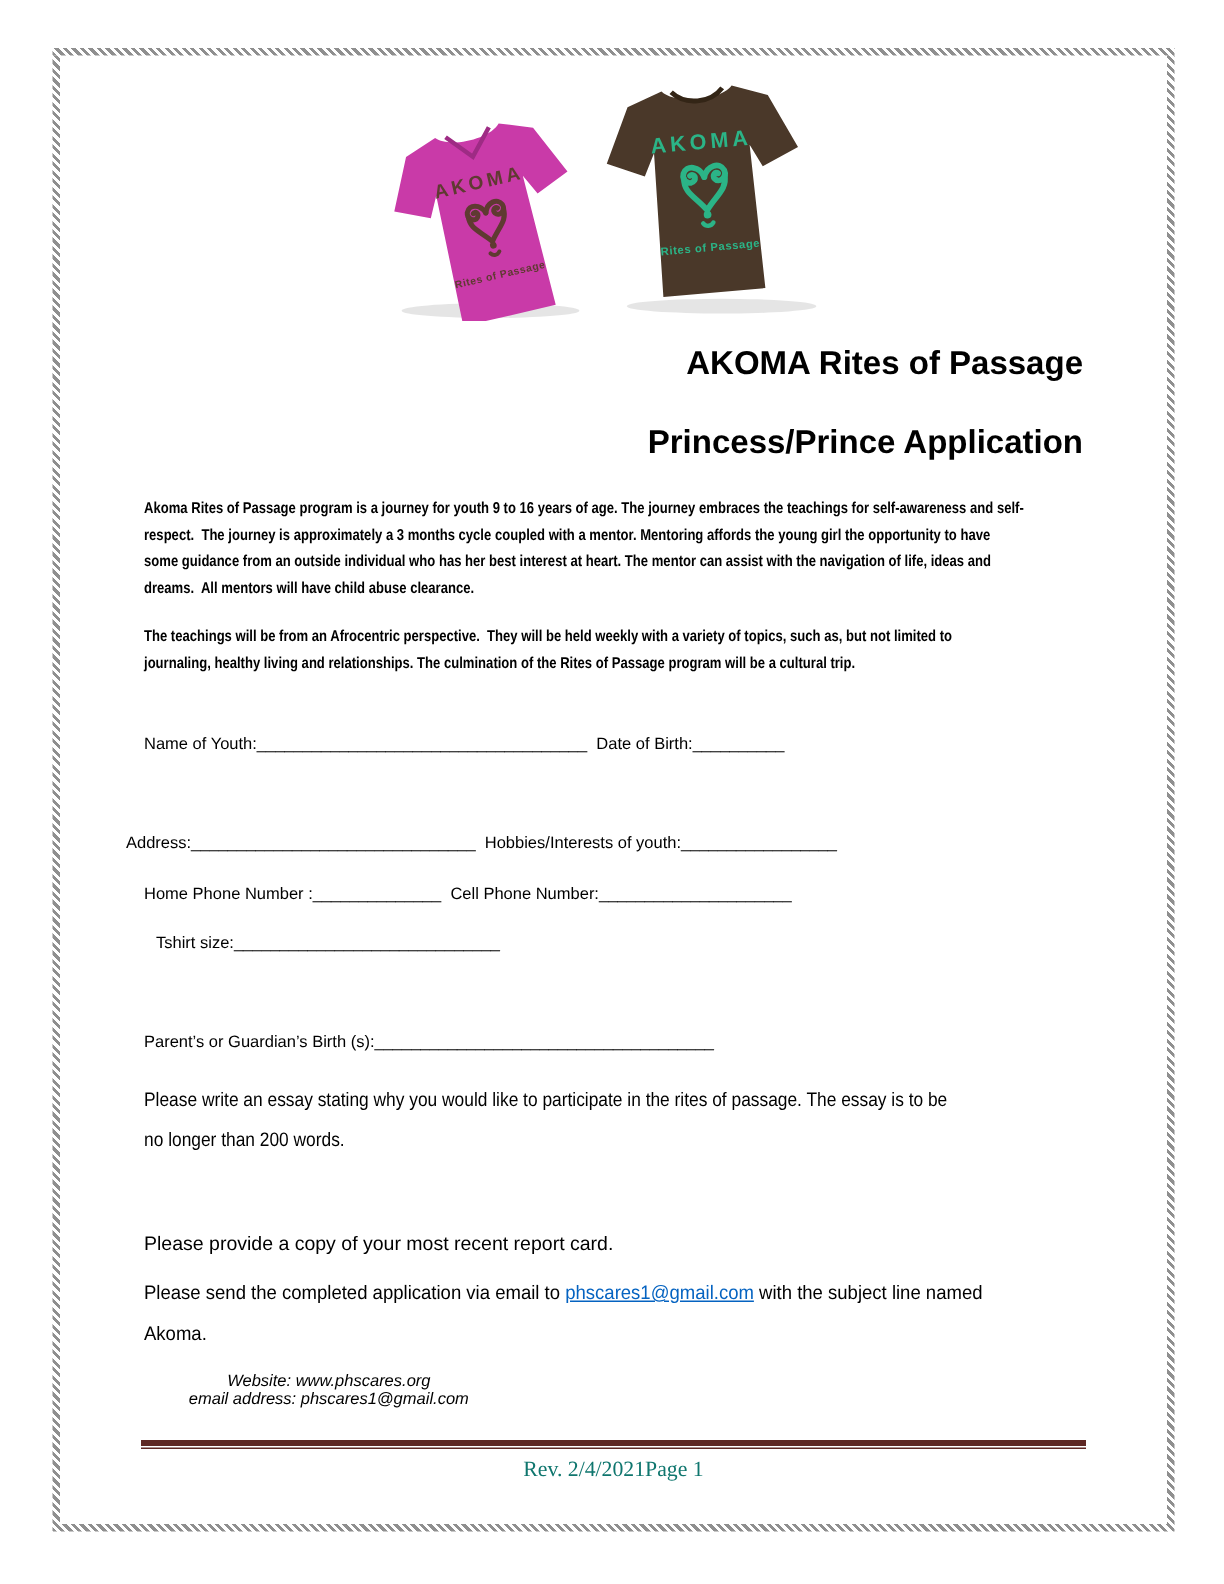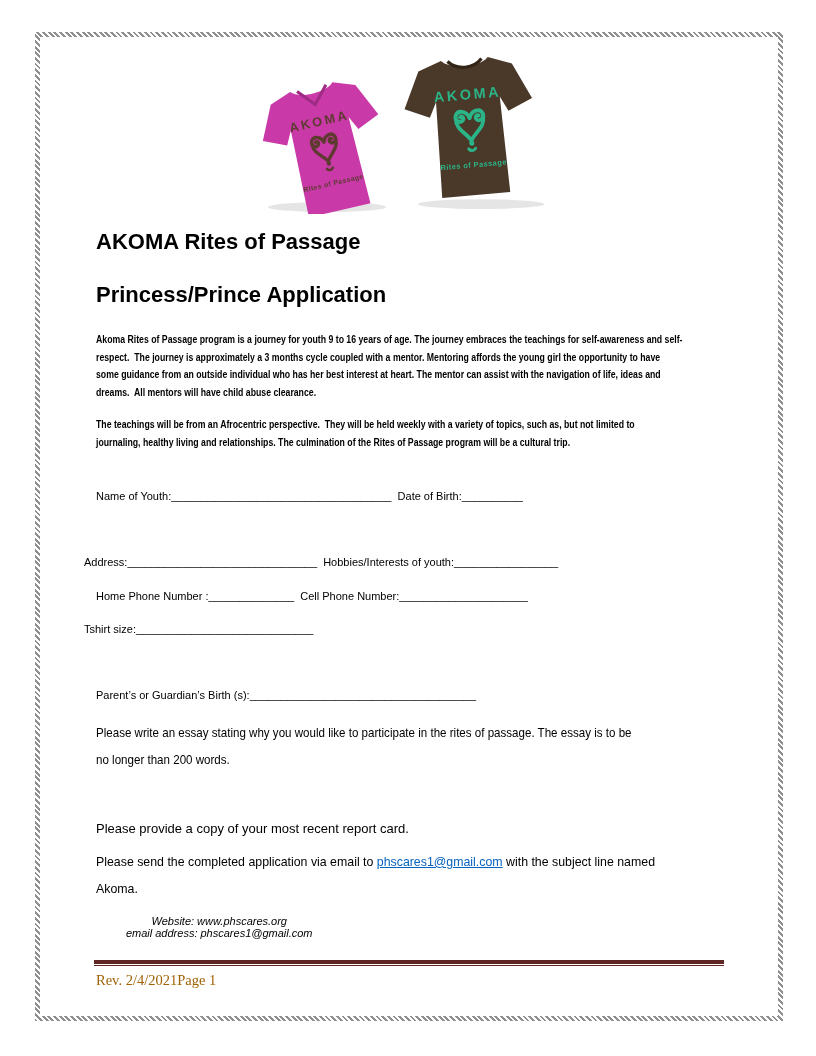--- a/index.html
+++ b/index.html
@@ -4,33 +4,33 @@
 <style>
   html,body{margin:0;padding:0;background:#ffffff;}
   #page{position:relative;width:816px;height:1056px;background:#fff;overflow:hidden;
         font-family:"Liberation Sans","DejaVu Sans",sans-serif;color:#000;}
   
   #page-border{position:absolute;left:35px;top:32px;width:748px;height:989px;box-sizing:border-box;
         border:5px solid transparent;
         border-image:repeating-linear-gradient(45deg,#8f8f8f 0,#8f8f8f 2px,#ffffff 2px,#ffffff 4px) 5;}
   .abs{position:absolute;}
   .prewrap{white-space:pre-wrap;}
-  .center{text-align:left;}
+  .center{text-align:right;}
   .doc-title{font-size:22px;font-weight:bold;}
   .intro{font-size:10.5px;font-weight:bold;line-height:17.5px;transform:scaleX(.83);transform-origin:0 0;width:950px;}
   .bodyline{font-size:11px;white-space:pre;text-align:center;}
   .para{font-size:13px;line-height:27px;transform-origin:0 0;width:900px;}
   .scale89{transform:scaleX(.89);}
   .scale95{transform:scaleX(.95);}
   a.email-link{text-decoration:underline;cursor:pointer;}
   #contact-line span{display:inline-block;font-style:italic;}
   #footer-rule{position:absolute;left:94px;top:960px;width:630px;height:1px;
         border-top:4px solid #5e2723;border-bottom:1px solid #5e2723;}
-  #footer-row{position:absolute;left:96px;top:972px;width:626px;display:flex;justify-content:flex-start;
-        font-family:"Liberation Serif","DejaVu Serif",serif;font-size:14.5px;color:#a16207;}
+  #footer-row{position:absolute;left:96px;top:972px;width:626px;display:flex;justify-content:center;
+        font-family:"Liberation Serif","DejaVu Serif",serif;font-size:14.5px;color:#0f766e;}
   svg text{font-family:"Liberation Sans","DejaVu Sans",sans-serif;font-weight:bold;}
 </style>
 </head>
 <body>
 
 <div id="page">
 
   <div id="page-border"></div>
 
   <svg class="abs" style="left:257px;top:56px;" width="298" height="158" viewBox="0 0 300 160" role="img">
@@ -76,21 +76,21 @@
   <div class="abs intro prewrap" style="left:96px;top:331px;">Akoma Rites of Passage program is a journey for youth 9 to 16 years of age. The journey embraces the teachings for self-awareness and self-
 respect.  The journey is approximately a 3 months cycle coupled with a mentor. Mentoring affords the young girl the opportunity to have
 some guidance from an outside individual who has her best interest at heart. The mentor can assist with the navigation of life, ideas and
 dreams.  All mentors will have child abuse clearance.</div>
   <div class="abs intro prewrap" style="left:96px;top:416px;">The teachings will be from an Afrocentric perspective.  They will be held weekly with a variety of topics, such as, but not limited to
 journaling, healthy living and relationships. The culmination of the Rites of Passage program will be a cultural trip.</div>
 
   <div class="abs bodyline" style="left:96px;top:490px;">Name of Youth:____________________________________  Date of Birth:__________</div>
   <div class="abs bodyline" style="left:84px;top:556px;">Address:_______________________________  Hobbies/Interests of youth:_________________</div>
   <div class="abs bodyline" style="left:96px;top:590px;">Home Phone Number :______________  Cell Phone Number:_____________________</div>
-  <div class="abs bodyline" style="left:84px;top:623px;">Tshirt size:_____________________________</div>
+  <div class="abs bodyline" style="left:104px;top:623px;">Tshirt size:_____________________________</div>
   <div class="abs bodyline" style="left:96px;top:689px;">Parent’s or Guardian’s Birth (s):_____________________________________</div>
 
   <div class="abs para prewrap scale89" style="left:96px;top:719px;">Please write an essay stating why you would like to participate in the rites of passage. The essay is to be
 no longer than 200 words.</div>
 
   <div class="abs para" style="left:96px;top:815px;">Please provide a copy of your most recent report card.</div>
 
   <div class="abs para prewrap scale95" style="left:96px;top:848px;"><span>Please send the completed application via email to </span><a class="email-link" style="color:#0563c1;">phscares1@gmail.com</a><span> with the subject line named
 Akoma.</span></div>
 

